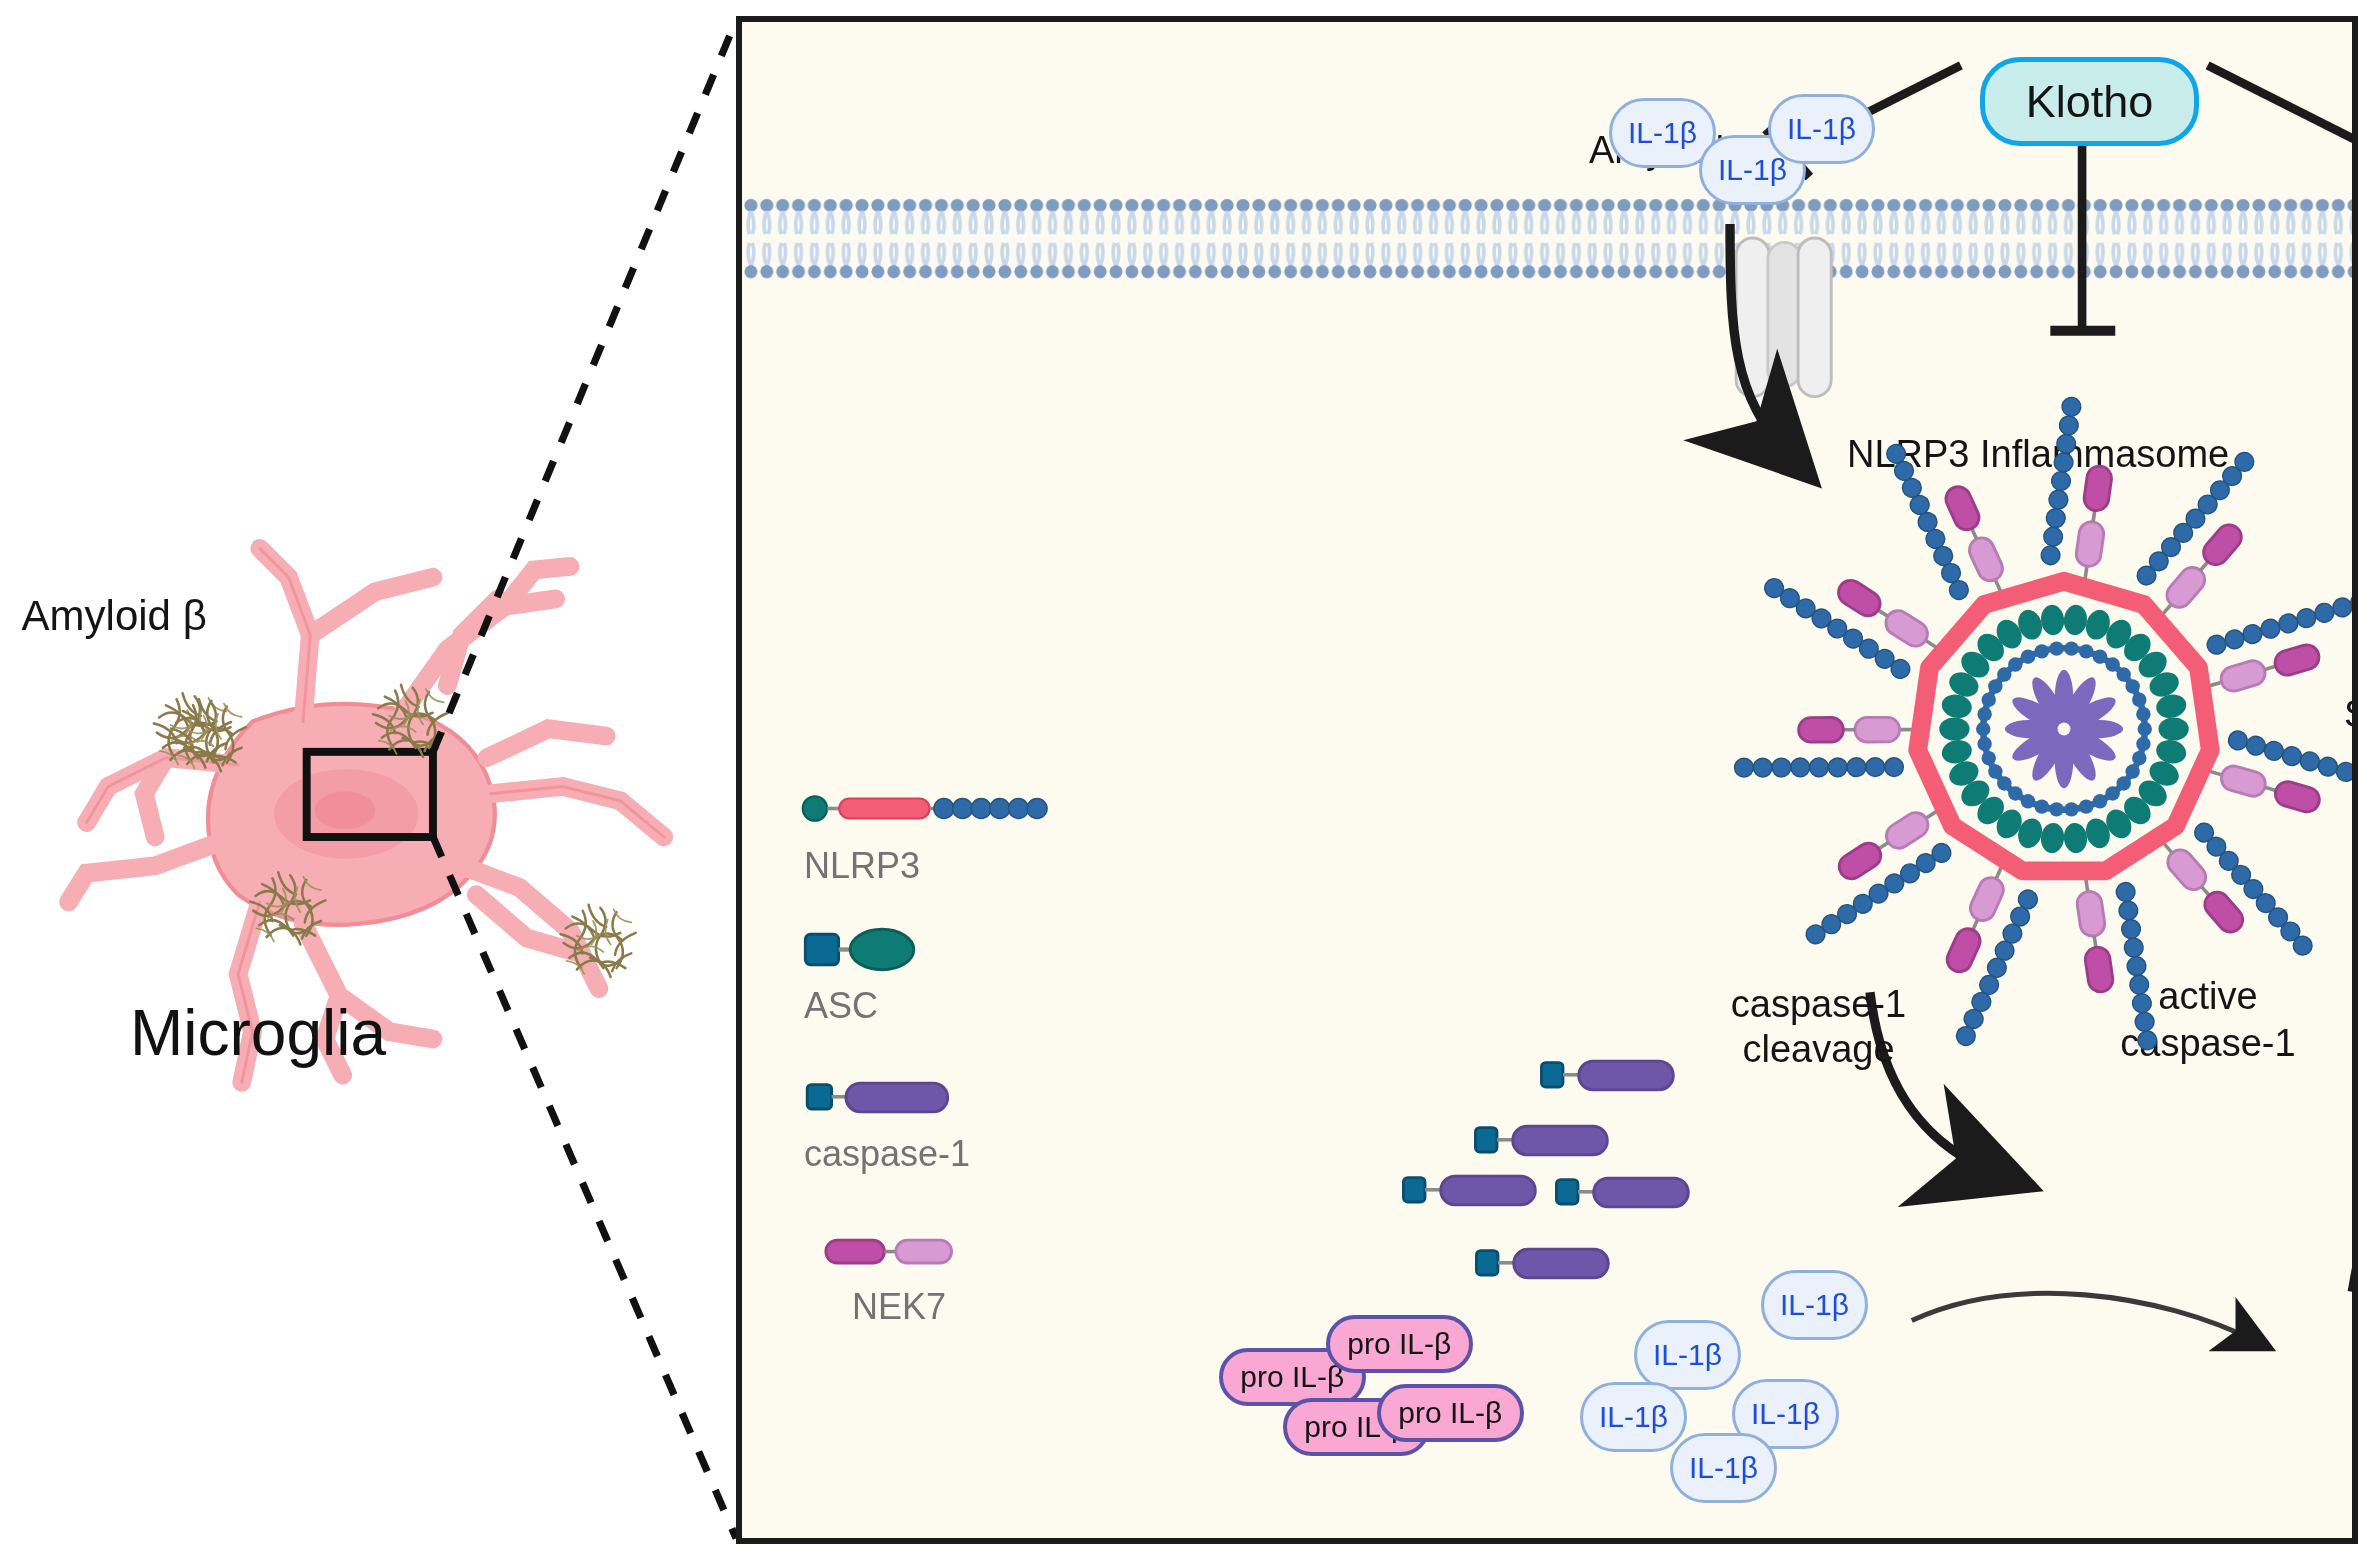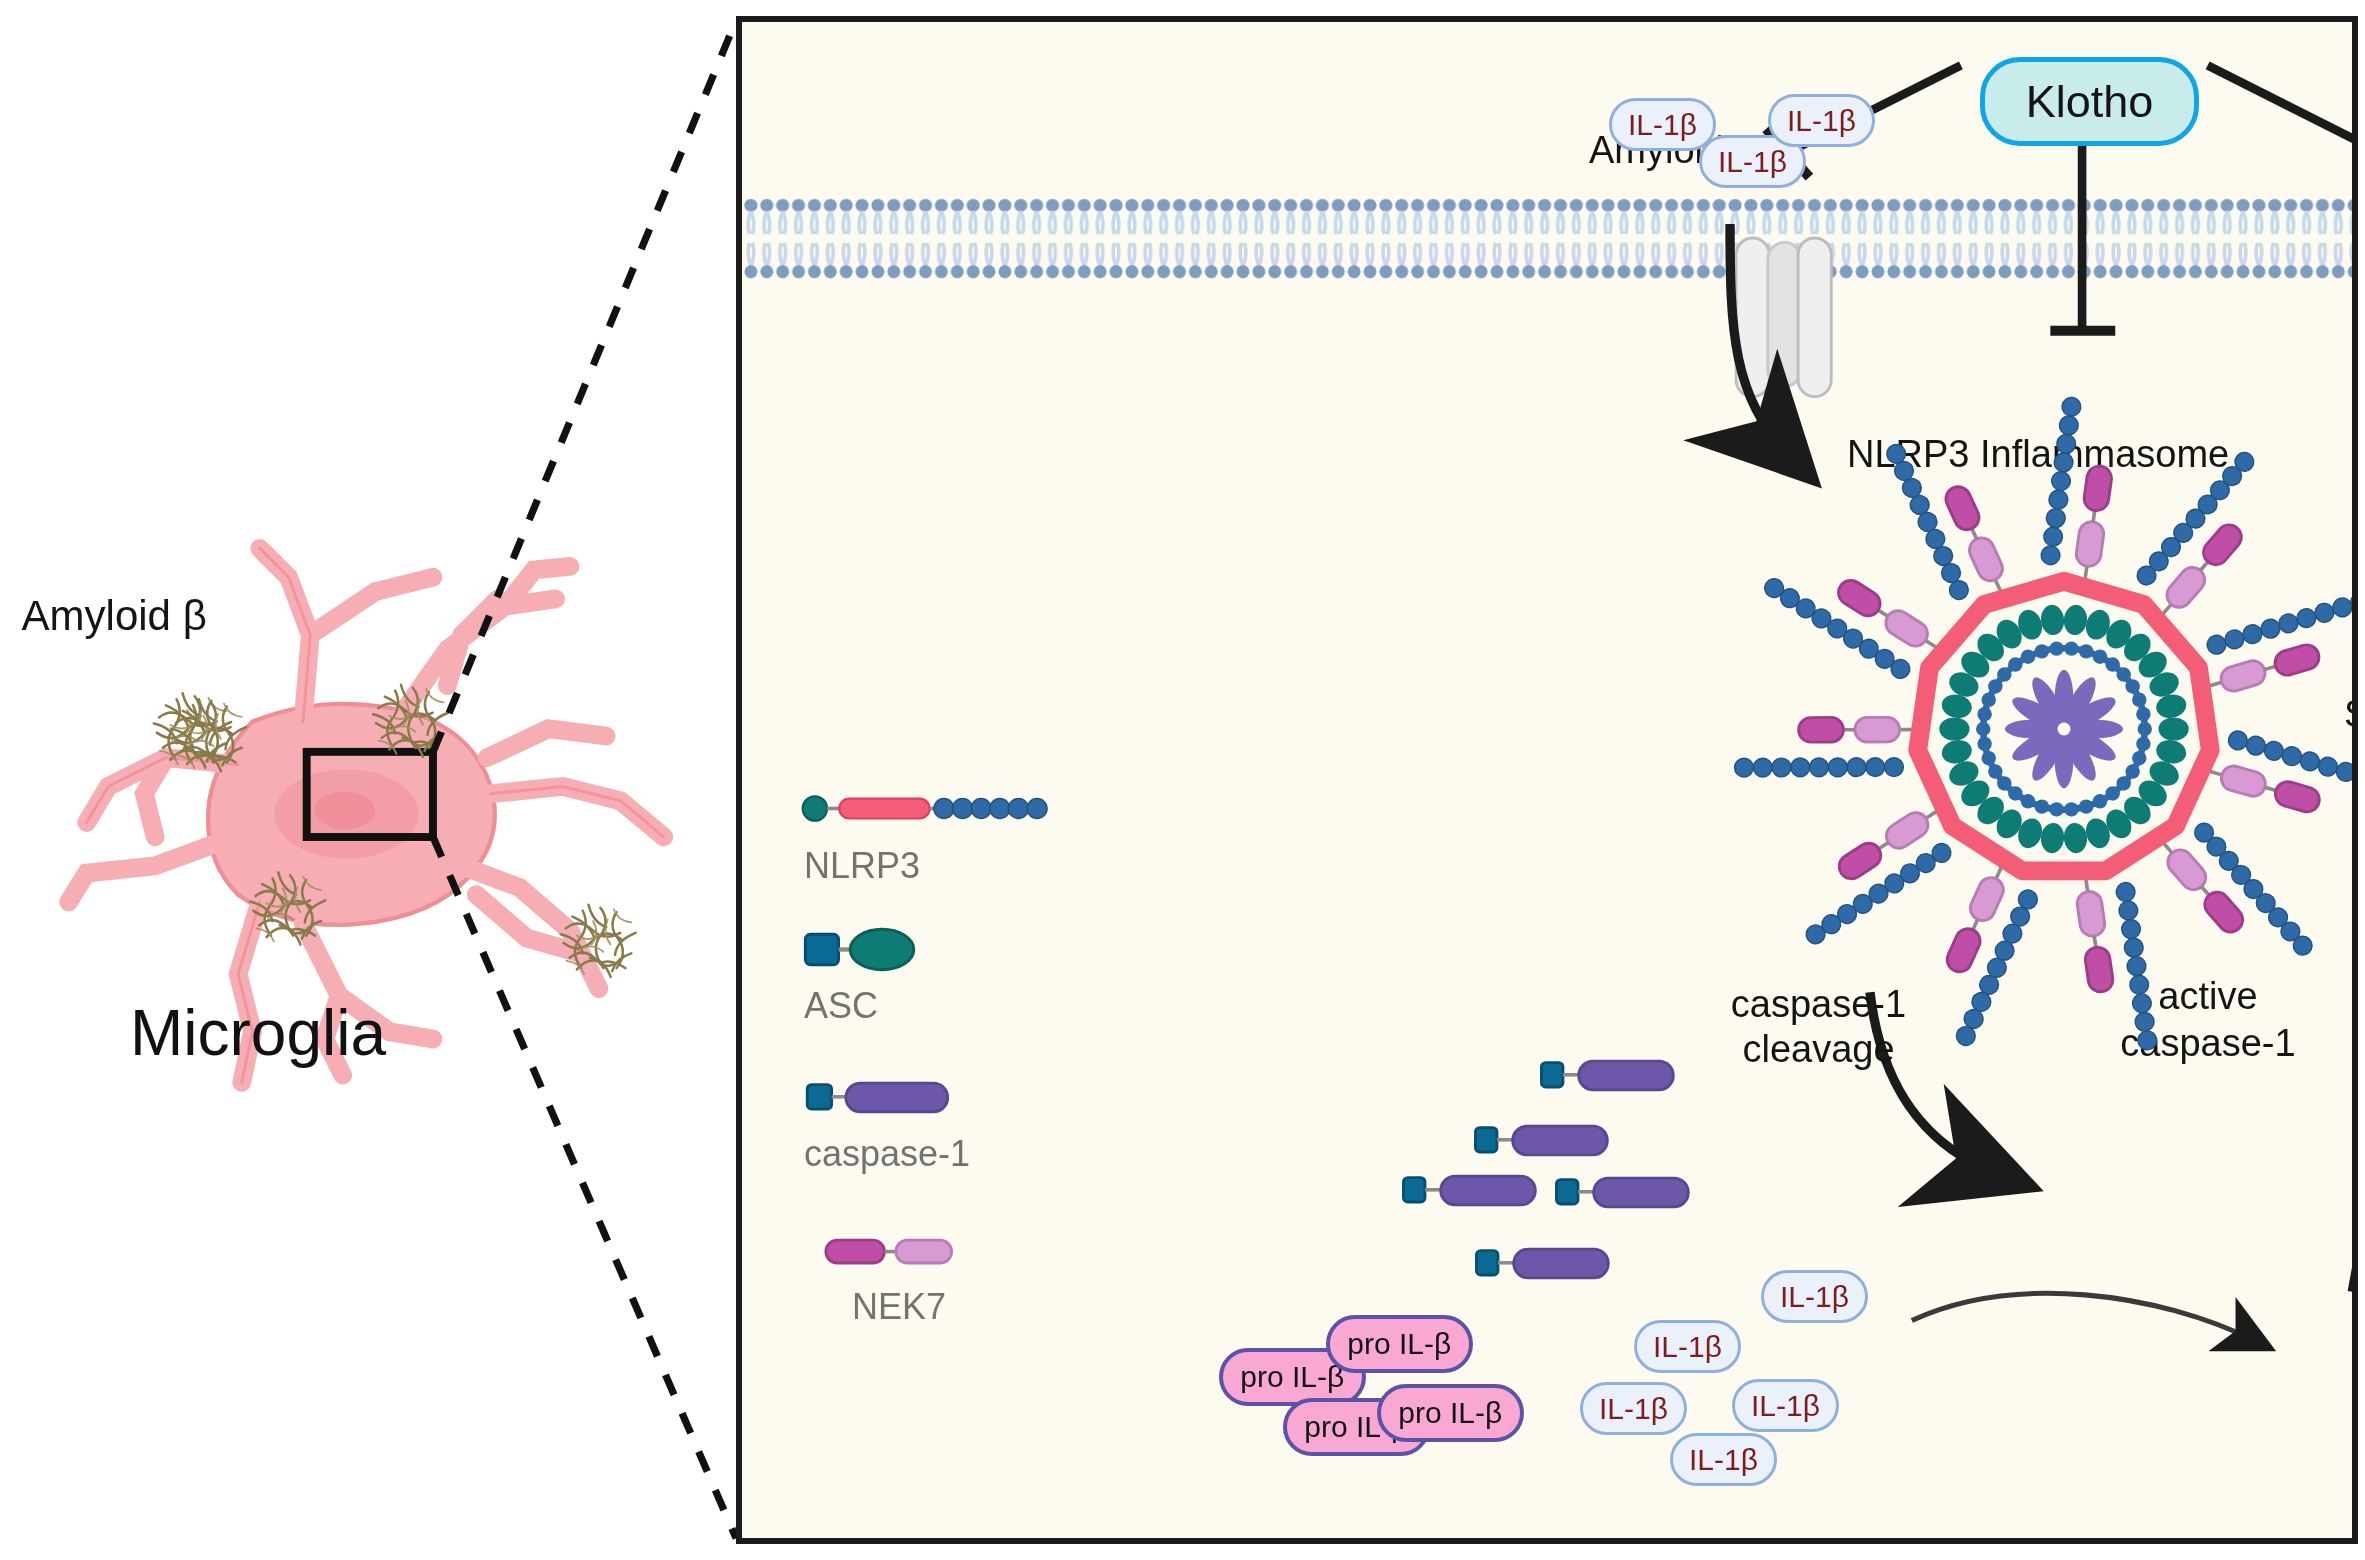--- a/index.html
+++ b/index.html
@@ -23,22 +23,22 @@
       border-radius:40px;background:#c8ecea;display:flex;align-items:center;justify-content:center;}
   #klotho-box span{font-size:45px;color:#141414;}
 
   
   .txt{font-size:38px;color:#141414;white-space:nowrap;line-height:1.12;}
   .txt2{font-size:38px;color:#141414;line-height:1.16;text-align:center;}
 
   
   .pill{position:absolute;display:flex;align-items:center;justify-content:center;
         border-radius:721px;box-sizing:border-box;white-space:nowrap;}
-  .il1b{background:#eaf1fb;border:3.6px solid #8fb0dd;color:#7f1d1d;font-size:30px;
-        height:53px;padding:0 16px;}
+  .il1b{background:#eaf1fb;border:3.6px solid #8fb0dd;color:#1d4ed8;font-size:30px;
+        height:70px;padding:0 16px;}
   .proilb{background:#f9a8d4;border:4.3px solid #5b53a8;color:#141414;font-size:30px;
         height:58px;padding:0 17.3px;}
 
   
   .leg{font-size:36px;color:#737373;white-space:nowrap;}
 
   svg{position:absolute;overflow:visible;}
 </style>
 </head>
 <body>

